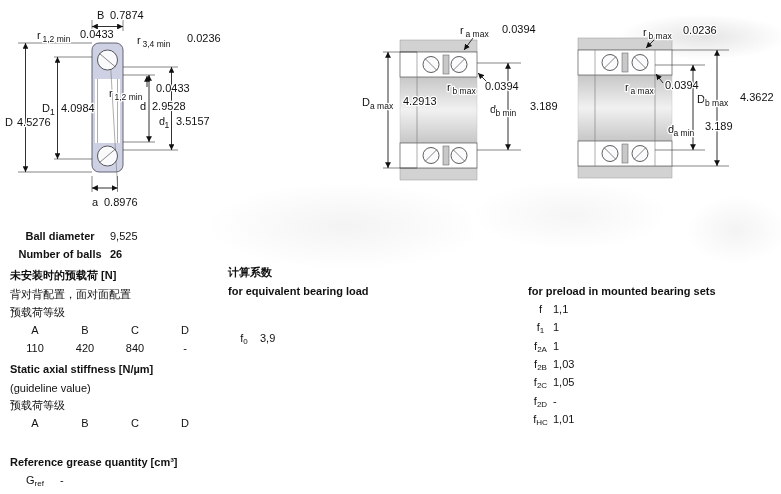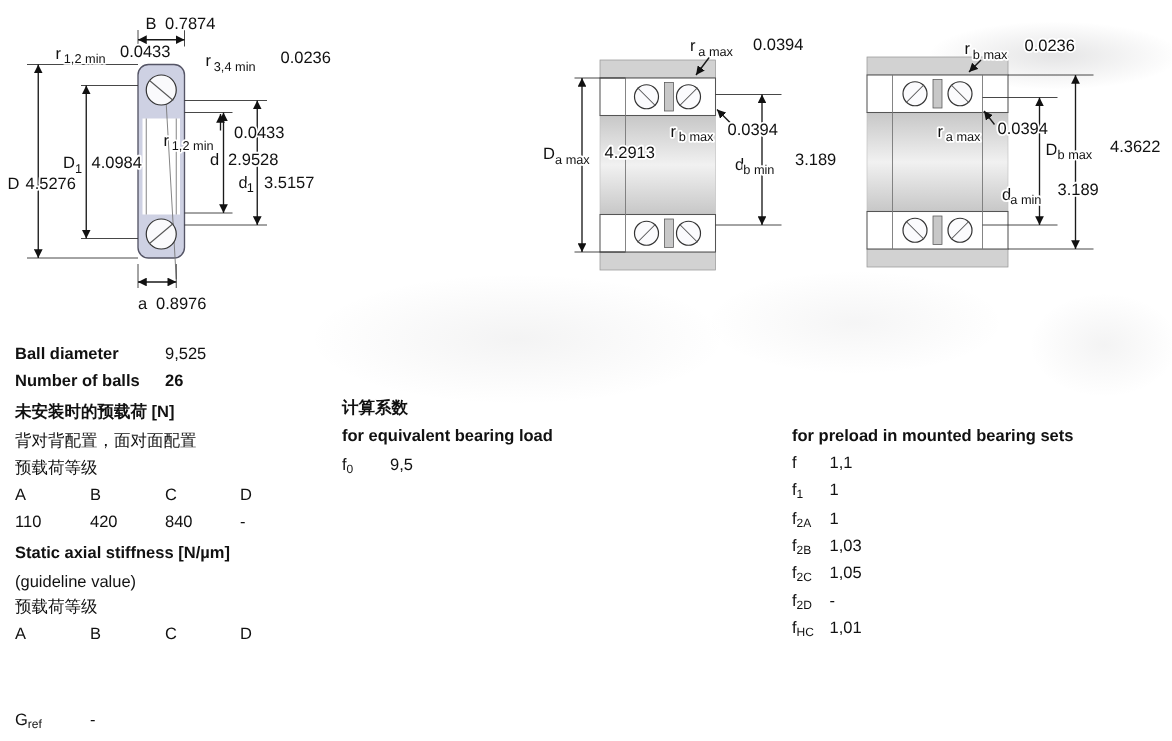--- a/index.html
+++ b/index.html
@@ -10,27 +10,27 @@
   .b1{left:618px;top:14px;width:170px;height:46px;background:radial-gradient(ellipse,rgba(90,90,95,.16),rgba(90,90,95,0) 70%);}
   .b2{left:205px;top:182px;width:280px;height:88px;background:radial-gradient(ellipse,rgba(90,90,95,.07),rgba(90,90,95,0) 70%);}
   .b3{left:470px;top:180px;width:200px;height:70px;background:radial-gradient(ellipse,rgba(90,90,95,.06),rgba(90,90,95,0) 70%);}
   .b4{left:686px;top:195px;width:100px;height:70px;background:radial-gradient(ellipse,rgba(90,90,95,.07),rgba(90,90,95,0) 70%);}
   svg{position:absolute;overflow:visible;}
   .dt{font:11px "Liberation Sans","DejaVu Sans",sans-serif;fill:#111;paint-order:stroke;stroke:#fff;stroke-width:2.4px;stroke-linejoin:round;}
   .ds{font-size:8.5px;}
   .dim{stroke:#1a1a1a;stroke-width:0.9;fill:none;}
   .tick{stroke:#333;stroke-width:0.6;fill:none;}
   .thin{stroke:#777;stroke-width:0.6;fill:none;}
-  .line{position:absolute;white-space:nowrap;line-height:13px;}
+  .line{position:absolute;white-space:nowrap;line-height:13px;text-align:center;}
   .bold{font-weight:bold;}
   .lbl{display:inline-block;width:100px;}
   .col{display:inline-block;width:50px;}
   .sub{font-size:8px;vertical-align:-2px;}
   .fsym{display:inline-block;width:25px;}
-  .f0sym{display:inline-block;width:32px;}
+  .f0sym{display:inline-block;width:32px;margin-top:28px;}
   .gsym{display:inline-block;width:50px;}
 </style>
 </head>
 <body>
 
 <div class="page">
 
   <div class="blob b1"></div>
   <div class="blob b2"></div>
   <div class="blob b3"></div>
@@ -212,28 +212,29 @@
     <span class="col">110</span><span class="col">420</span><span class="col">840</span><span class="col">-</span>
   </div>
 
   <div class="line bold" style="left:10px;top:363px">Static axial stiffness [N/µm]</div>
   <div class="line" style="left:10px;top:382px">(guideline value)</div>
   <div class="line" style="left:10px;top:399px">预载荷等级</div>
   <div class="line" style="left:10px;top:417px">
     <span class="col">A</span><span class="col">B</span><span class="col">C</span><span class="col">D</span>
   </div>
 
+  <div class="line bold" style="left:10px;top:456px">Reference grease quantity [cm³]</div>
   <div class="line" style="left:10px;top:474px">
     <span class="gsym"><span>G</span><span class="sub">ref</span></span><span>-</span>
   </div>
 
   <div class="line bold" style="left:228px;top:266px">计算系数</div>
   <div class="line bold" style="left:228px;top:285px">for equivalent bearing load</div>
   <div class="line" style="left:228px;top:304px">
-    <span class="f0sym"><span>f</span><span class="sub">0</span></span><span>9,5</span>
+    <span class="f0sym"><span>f</span><span class="sub">0</span></span><span>3,9</span>
   </div>
 
   <div class="line bold" style="left:528px;top:285px">for preload in mounted bearing sets</div>
   <div class="line" style="left:528px;top:303px"><span class="fsym"><span>f</span><span class="sub"></span></span><span>1,1</span></div>
   <div class="line" style="left:528px;top:321px"><span class="fsym"><span>f</span><span class="sub">1</span></span><span>1</span></div>
   <div class="line" style="left:528px;top:340px"><span class="fsym"><span>f</span><span class="sub">2A</span></span><span>1</span></div>
   <div class="line" style="left:528px;top:358px"><span class="fsym"><span>f</span><span class="sub">2B</span></span><span>1,03</span></div>
   <div class="line" style="left:528px;top:376px"><span class="fsym"><span>f</span><span class="sub">2C</span></span><span>1,05</span></div>
   <div class="line" style="left:528px;top:395px"><span class="fsym"><span>f</span><span class="sub">2D</span></span><span>-</span></div>
   <div class="line" style="left:528px;top:413px"><span class="fsym"><span>f</span><span class="sub">HC</span></span><span>1,01</span></div>

